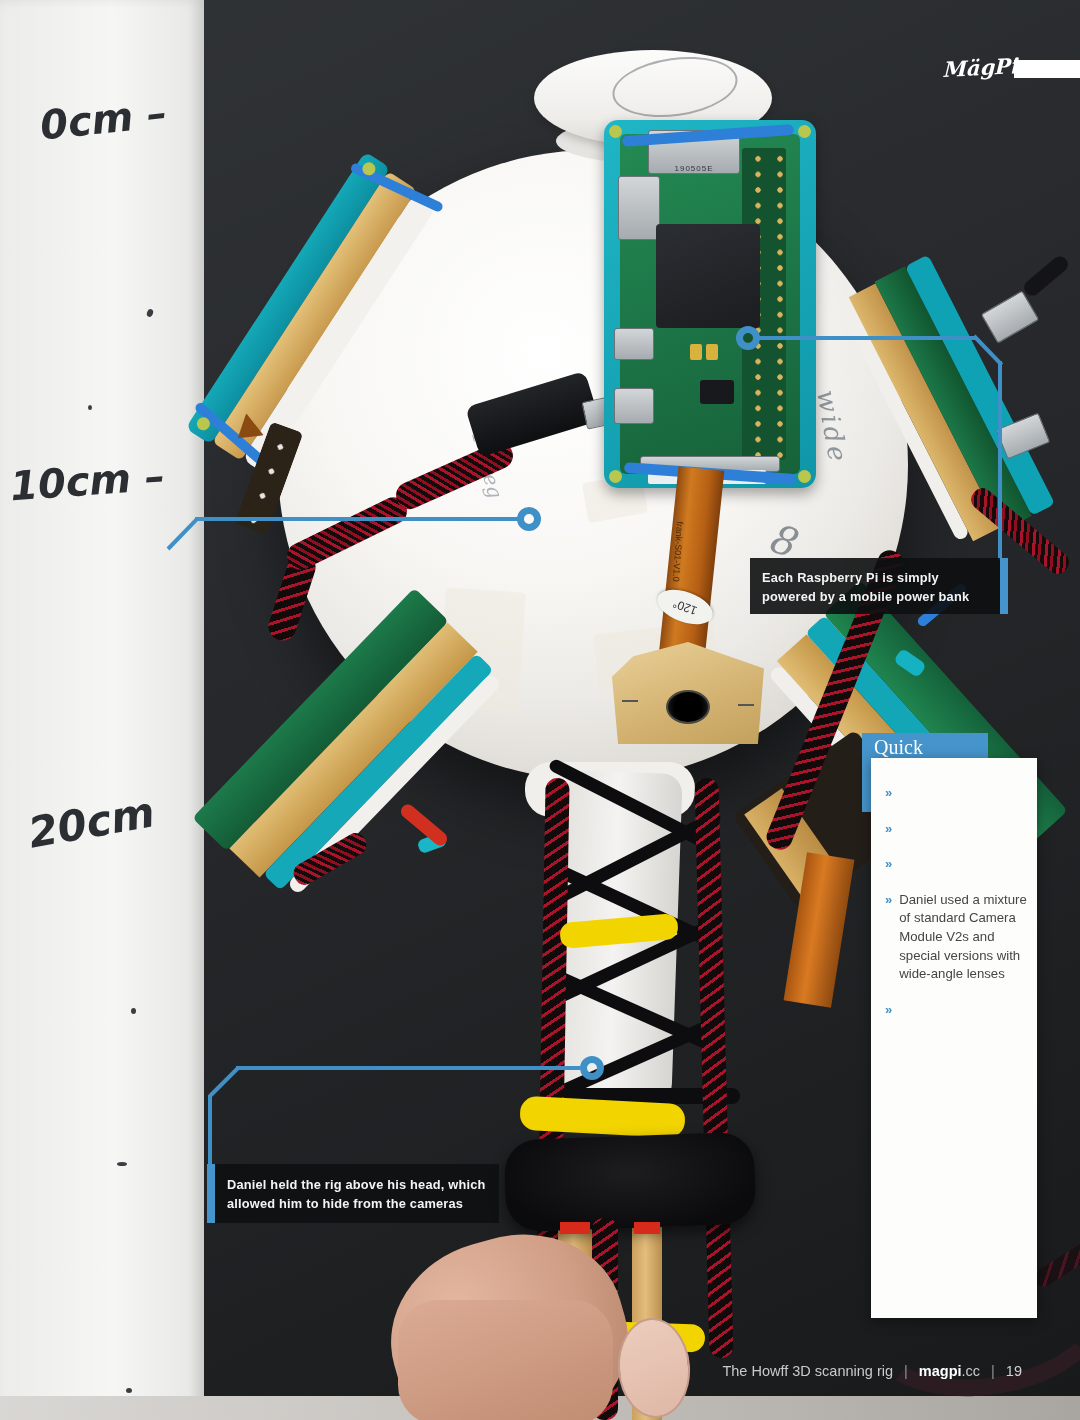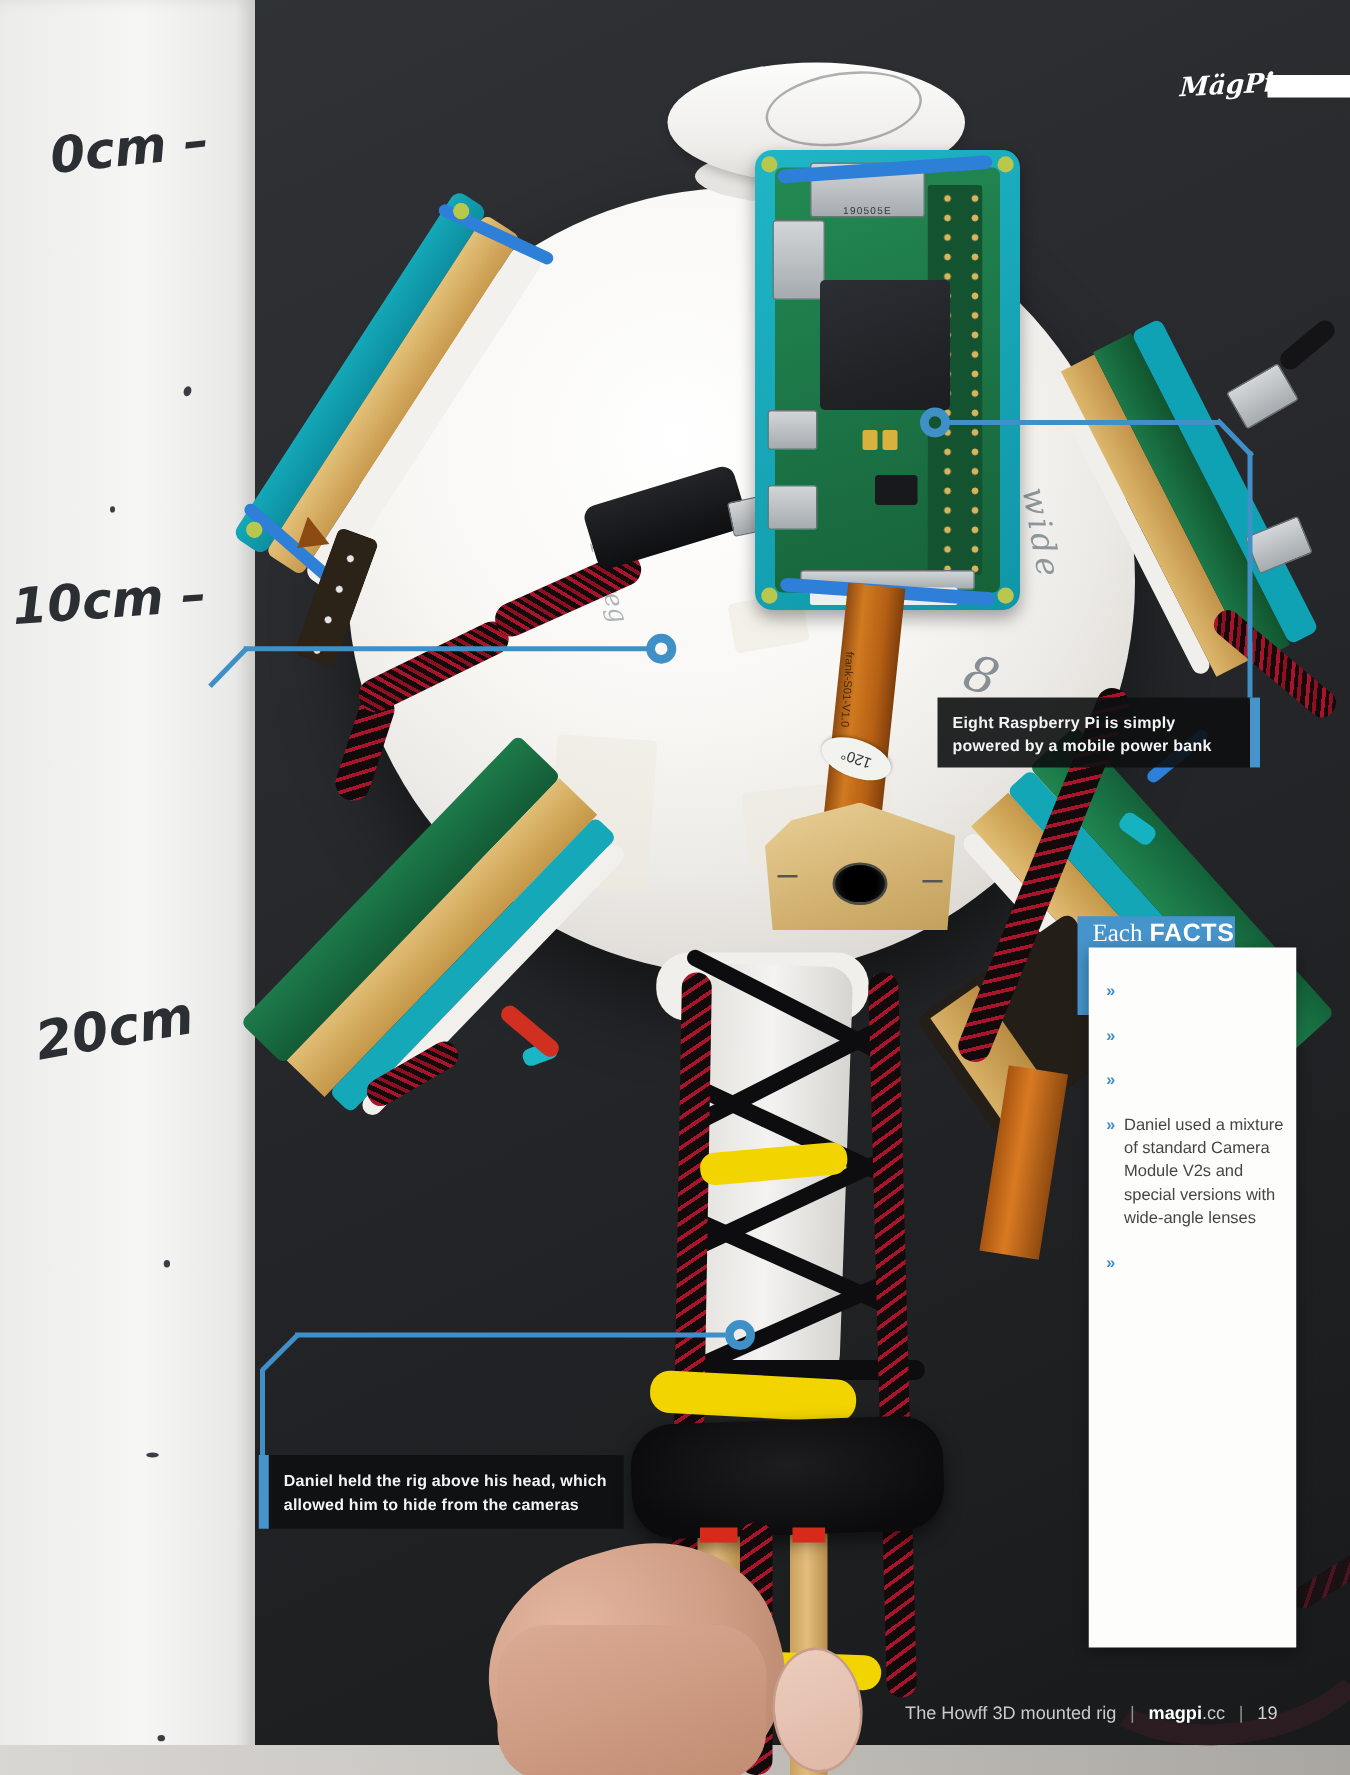--- a/index.html
+++ b/index.html
@@ -245,34 +245,34 @@
   <div class="a line" style="left:168px;top:547px;width:42px;height:4px;transform-origin:left center;transform:rotate(-46deg);"></div>
   <div class="a line" style="left:195px;top:517px;width:324px;height:4px;"></div>
   <div class="a ring" style="left:517px;top:507px;"></div>
 
   <div class="a ring" style="left:736px;top:326px;"></div>
   <div class="a line" style="left:759px;top:336px;width:217px;height:4px;"></div>
   <div class="a line" style="left:974px;top:334px;width:40px;height:4px;transform-origin:left center;transform:rotate(46deg);"></div>
   <div class="a line" style="left:998px;top:361px;width:4px;height:199px;"></div>
   <div class="co" style="left:750px;top:558px;width:258px;height:56px;">
     <div class="cobar" style="right:0;"></div>
-    <p style="padding:10px 16px 10px 12px;">Eight Raspberry Pi is simply powered by a mobile power bank</p>
+    <p style="padding:10px 16px 10px 12px;">Each Raspberry Pi is simply powered by a mobile power bank</p>
   </div>
 
   <div class="a ring" style="left:580px;top:1056px;"></div>
   <div class="a line" style="left:236px;top:1066px;width:344px;height:4px;"></div>
   <div class="a line" style="left:210px;top:1094px;width:40px;height:4px;transform-origin:left center;transform:rotate(-45deg);"></div>
   <div class="a line" style="left:208px;top:1095px;width:4px;height:71px;"></div>
   <div class="co" style="left:207px;top:1164px;width:292px;height:59px;">
     <div class="cobar" style="left:0;"></div>
     <p style="padding:11px 12px 11px 20px;">Daniel held the rig above his head, which allowed him to hide from the cameras</p>
   </div>
 
   <div class="a qf-head">
-    <span class="ser">Each</span>
+    <span class="ser">Quick</span>
     <b>FACTS</b>
   </div>
   <div class="a qf-panel">
     <div class="fact">
       <span class="chev">»</span>
     </div>
     <div class="fact">
       <span class="chev">»</span>
     </div>
     <div class="fact">
@@ -281,21 +281,21 @@
     <div class="fact">
       <span class="chev">»</span>
       <p class="ftxt"><span>Daniel used a mixture of standard Camera Module V2s and special versions with wide-angle lenses</span><b></b></p>
     </div>
     <div class="fact">
       <span class="chev">»</span>
     </div>
   </div>
 
   <div class="a footer">
-    <span style="color:#c9cac9;">The Howff 3D mounted rig</span>
+    <span style="color:#c9cac9;">The Howff 3D scanning rig</span>
     <span style="color:#8f9192;">|</span>
     <span>
       <b style="color:#fff;">magpi</b><span style="color:#c9cac9;">.cc</span>
     </span>
     <span style="color:#8f9192;">|</span>
     <span style="color:#d2d3d2;">19</span>
   </div>
 
 </div>
 

